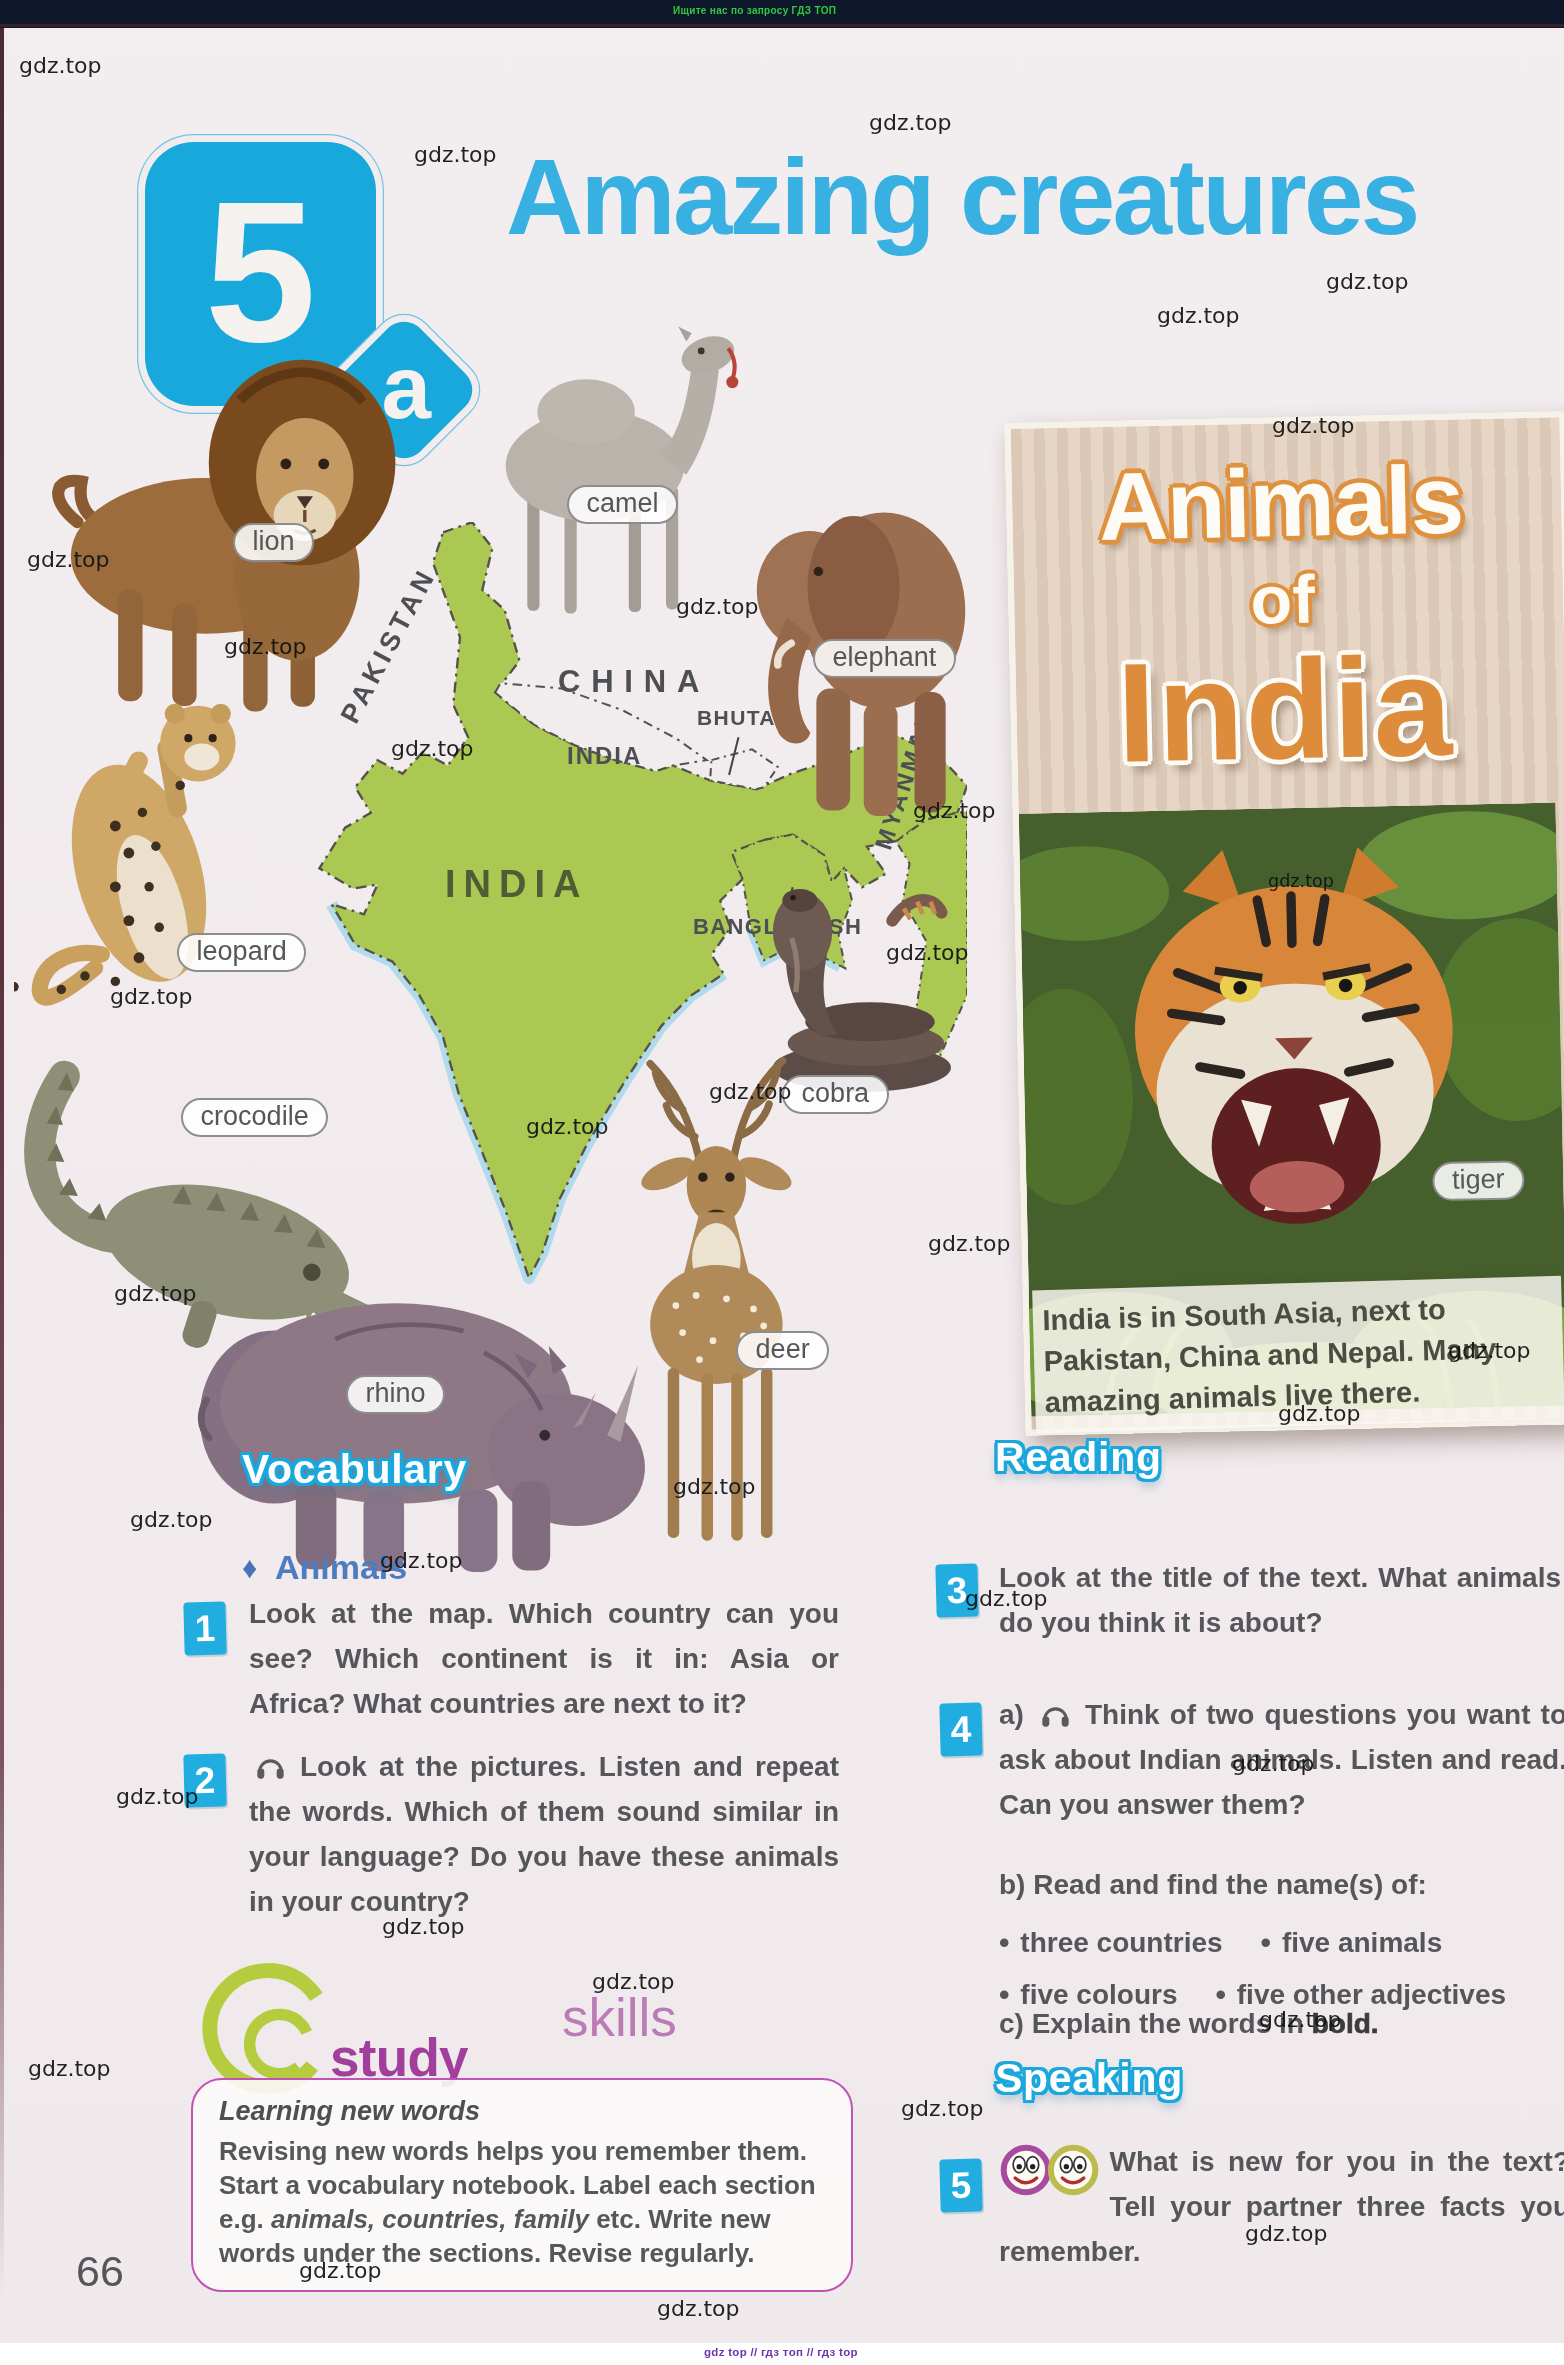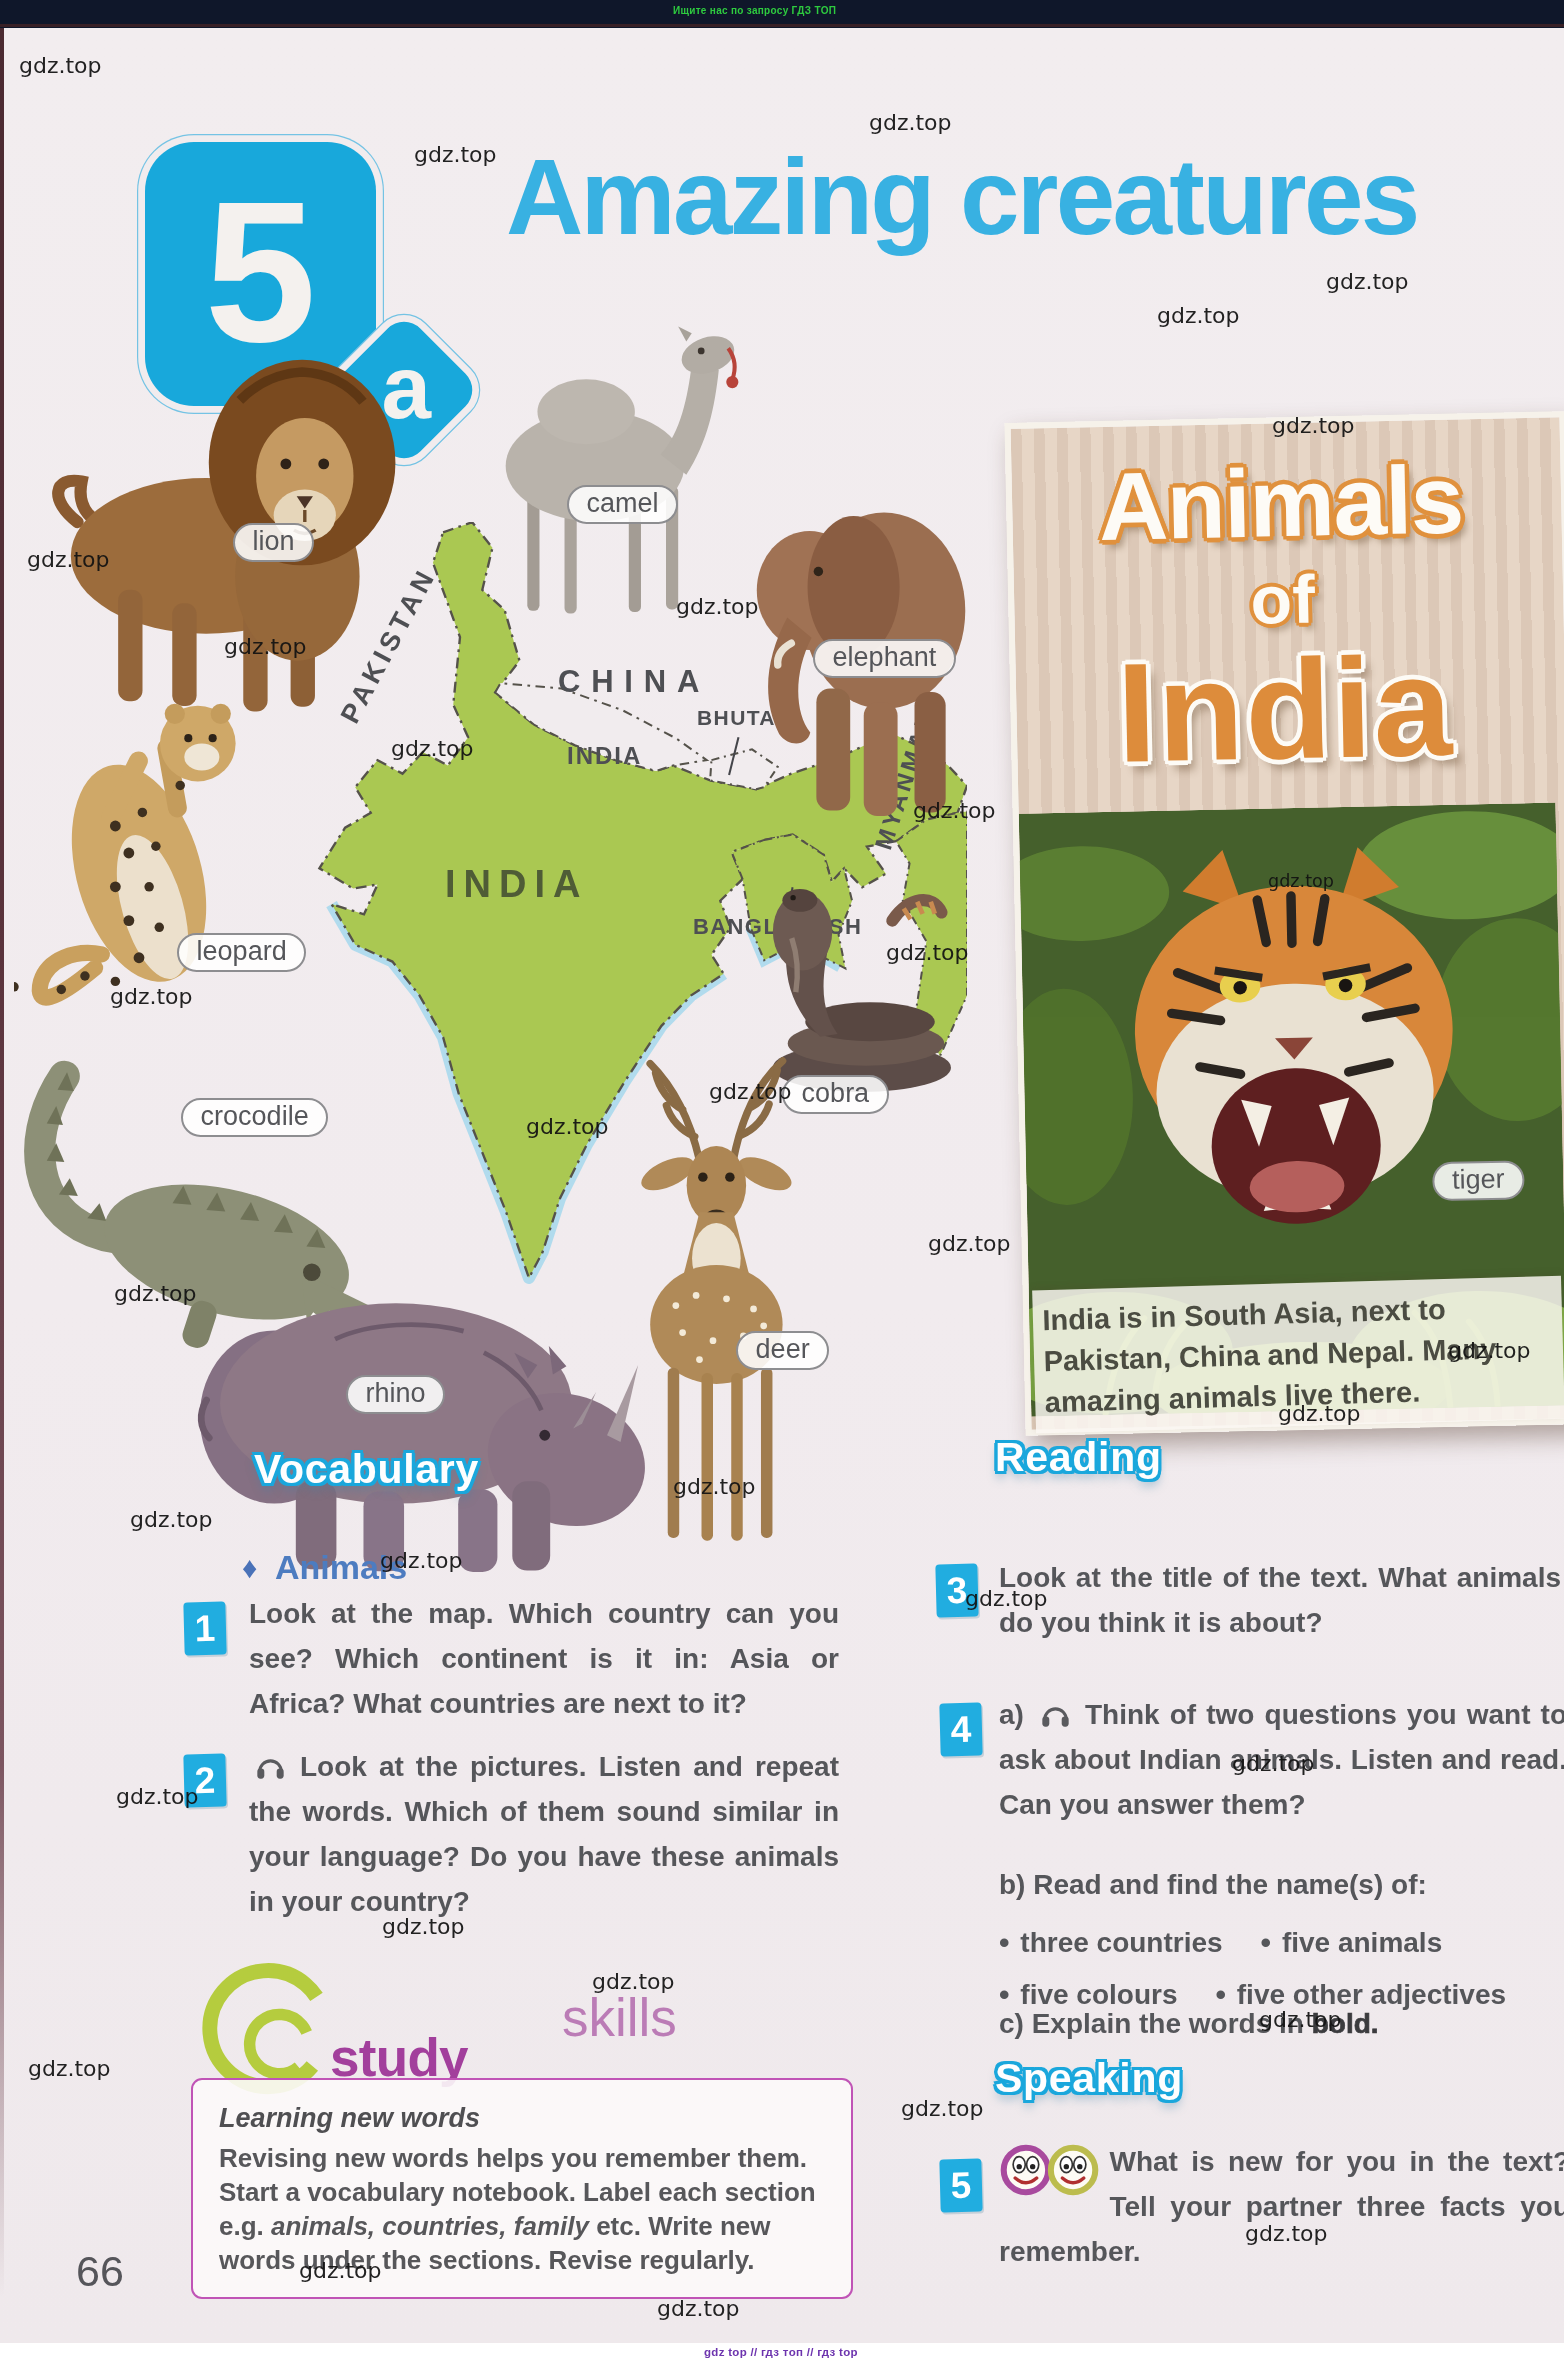--- a/index.html
+++ b/index.html
@@ -80,21 +80,21 @@
   .brow{display:flex;gap:38px;margin-top:6.8px;}
   .bitem{display:flex;align-items:center;gap:10.8px;}
   .bdot{font-size:30px;}
   .cbold{color:#3b3b3e;-webkit-text-stroke:0.7px #3b3b3e;}
 
   
   .ss-logo{position:absolute;left:197px;top:1923px;}
   .ss-study{position:absolute;left:330px;top:1959px;font-size:53px;font-weight:bold;color:#a23f9c;letter-spacing:-0.7px;margin-top:40px;}
   .ss-skills{position:absolute;left:562px;top:1959px;font-size:53px;color:#bb7cb6;}
   .ss-box{position:absolute;left:191px;top:2050px;width:608px;background:rgba(252,250,250,.9);
-    border:2.7px solid #c054b6;border-radius:11px;padding:23px 24px 20px 26px;color:#57575a;}
+    border:2.7px solid #c054b6;border-radius:31px;padding:16px 24px 20px 26px;color:#57575a;}
   .ss-box .h{font-size:27px;font-weight:bold;font-style:italic;color:#4f4f52;margin-bottom:6.8px;}
   .ss-box .b{font-size:26px;font-weight:bold;line-height:34px;text-align:left;}
   .ss-box .it{font-style:italic;}
 
   .pagenum{position:absolute;left:76px;top:2219px;font-size:43px;color:#55555a;}
 
   .smileys{float:left;width:101px;height:54px;margin:4px 9.5px 2.7px 0;}
 
   
   .footer{position:absolute;left:0;top:2343px;width:1564px;height:23px;background:#ffffff;}
@@ -396,21 +396,21 @@
             <path d="M180,892 C185,830 200,790 230,760"></path>
             <path d="M620,890 C615,820 600,780 570,750"></path>
             <path d="M690,892 C688,835 675,795 650,765"></path>
           </g>
         </svg>
         <span class="pill" style="left:406px;top:357px;">tiger</span>
       </div>
       <div class="poster-caption">India is in South Asia, next to Pakistan, China and Nepal. Many amazing animals live there.</div>
     </div>
 
-    <div class="bubble" style="left:242px;top:1418px;margin-left:12px;">Vocabulary</div>
+    <div class="bubble" style="left:242px;top:1418px;">Vocabulary</div>
 
     <div class="subhead">
       <span class="dia">♦</span>
       <span class="t">Animals</span>
     </div>
 
     <div class="nbadge" style="left:184px;top:1574px;">1</div>
     <div class="ex-text" style="left:249px;top:1563px;width:590px;">Look at the map. Which country can you see? Which continent is it in: Asia or Africa? What countries are next to it?</div>
 
     <div class="nbadge" style="left:184px;top:1726px;">2</div>

